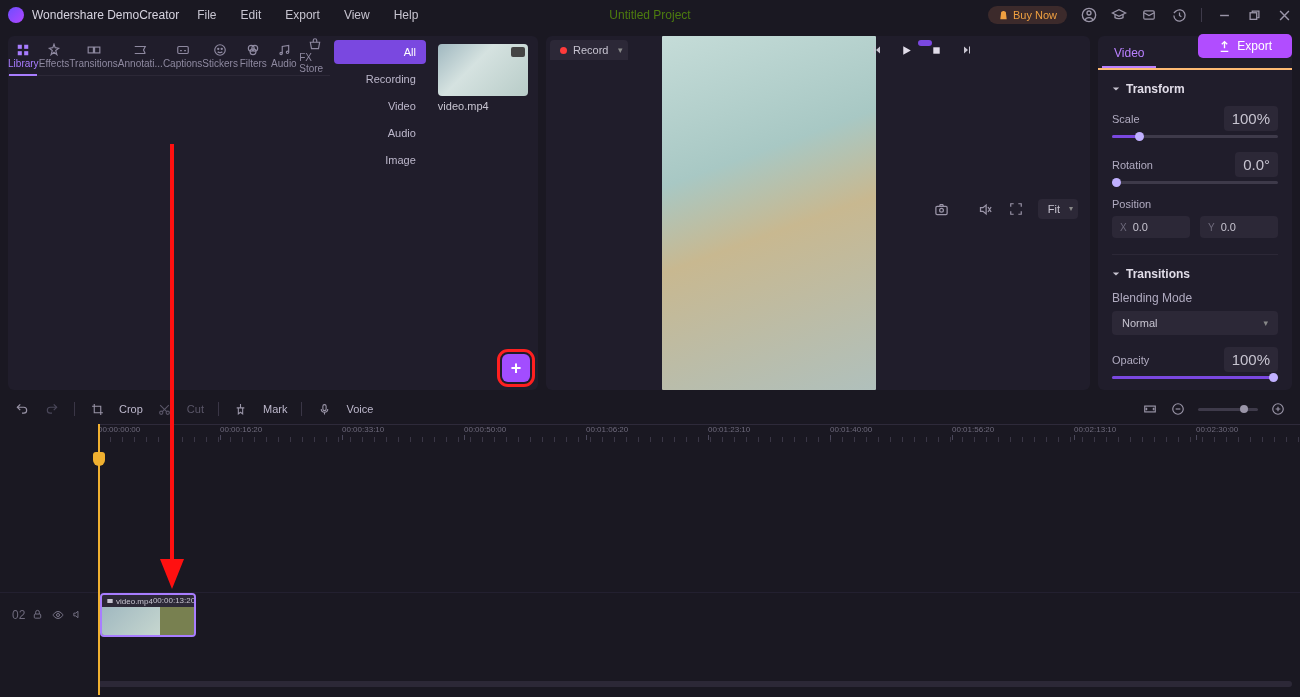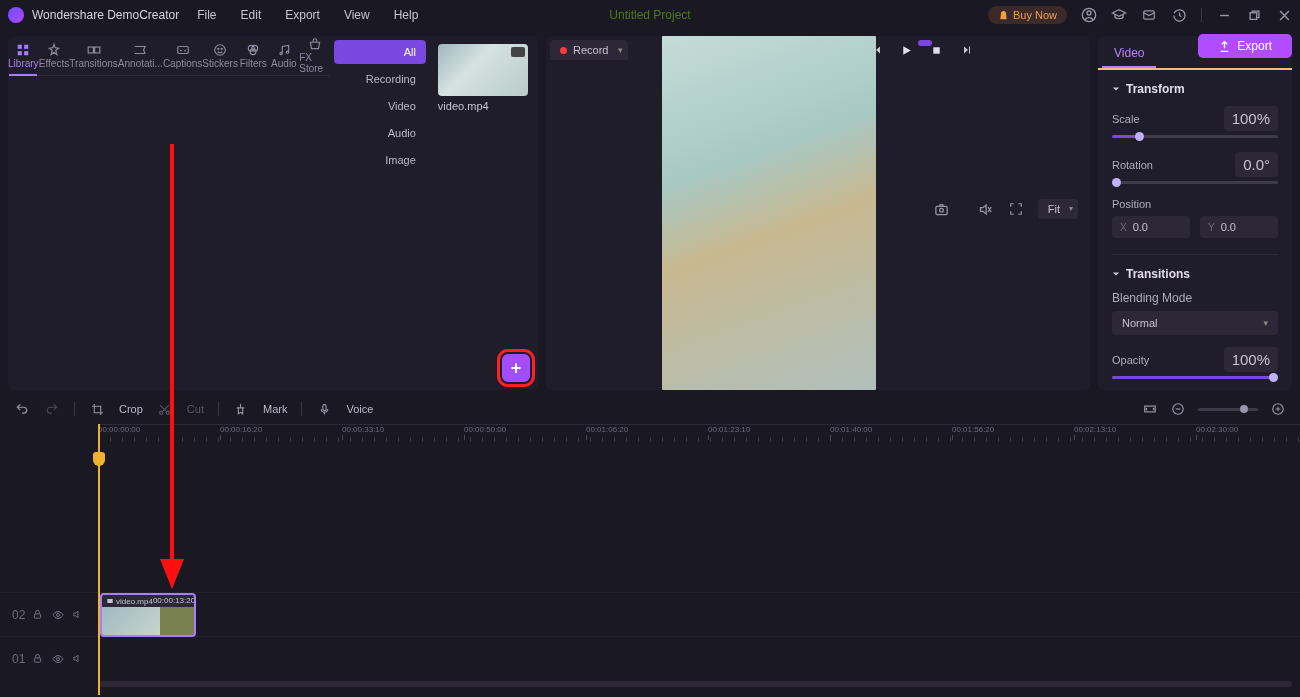--- a/index.html
+++ b/index.html
@@ -546,43 +546,20 @@
               </span>
             <span>00:00:13:20</span>
           </div>
           <div class="clip-item-body">
             <div class="clip-item-thumb"></div>
             <div class="clip-item-fill"></div>
           </div>
         </div>
       </div>
     </div>
-    <div class="track">
-      <div class="track-head">
-        <span class="track-num">01</span>
-        <div class="track-icon">
-            <svg width="11" height="11" viewBox="0 0 24 24" fill="none" stroke="#7a768a" stroke-width="2">
-              <rect x="5" y="11" width="14" height="9" rx="2"></rect>
-              <path d="M8 11V7a4 4 0 018 0v4"></path>
-            </svg>
-          </div>
-        <div class="track-icon">
-            <svg width="12" height="12" viewBox="0 0 24 24" fill="none" stroke="#7a768a" stroke-width="2">
-              <path d="M2 12s4-7 10-7 10 7 10 7-4 7-10 7-10-7-10-7z"></path>
-              <circle cx="12" cy="12" r="3"></circle>
-            </svg>
-          </div>
-        <div class="track-icon">
-            <svg width="11" height="11" viewBox="0 0 24 24" fill="none" stroke="#7a768a" stroke-width="2">
-              <path d="M4 9v6h4l5 4V5L8 9z"></path>
-            </svg>
-          </div>
-      </div>
-      <div class="track-body"></div>
-    </div>
   </div>
   <div class="timeline-scrollbar"></div>
 
   <svg class="red-arrow-svg" style="left:156px; top:-280px;" width="40" height="460">
     <line x1="16" y1="0" x2="16" y2="420" stroke="#ff1010" stroke-width="4"></line>
     <polygon points="16,445 4,415 28,415" fill="#ff1010"></polygon>
   </svg>
 </div>
 
 </body></html>

